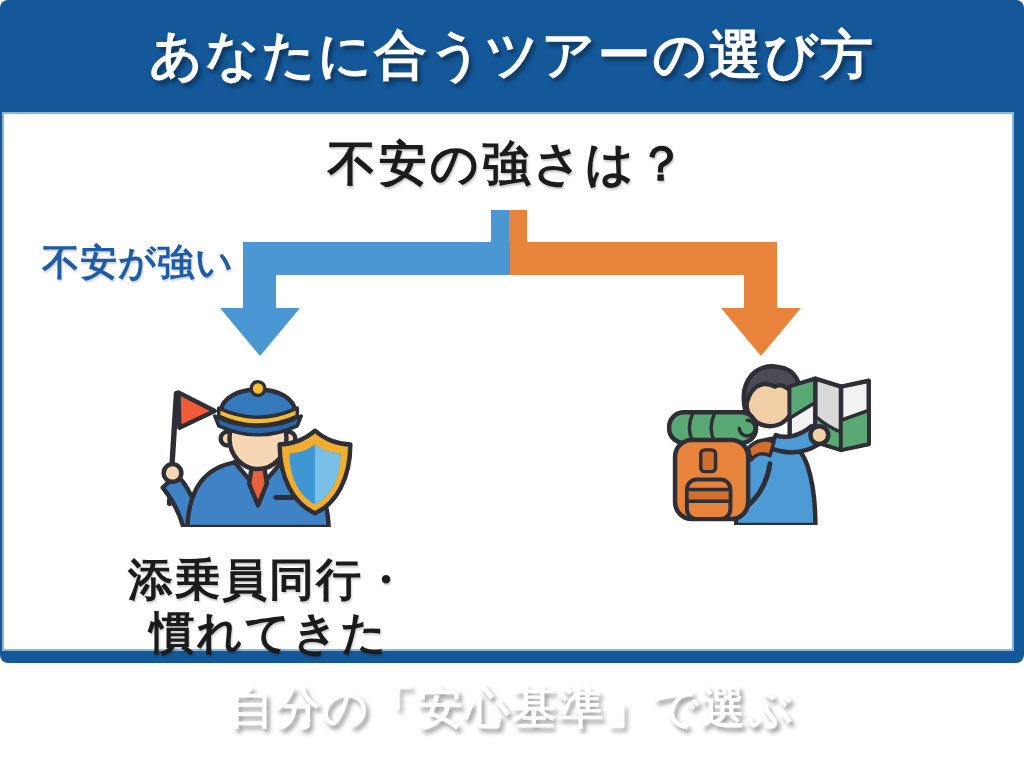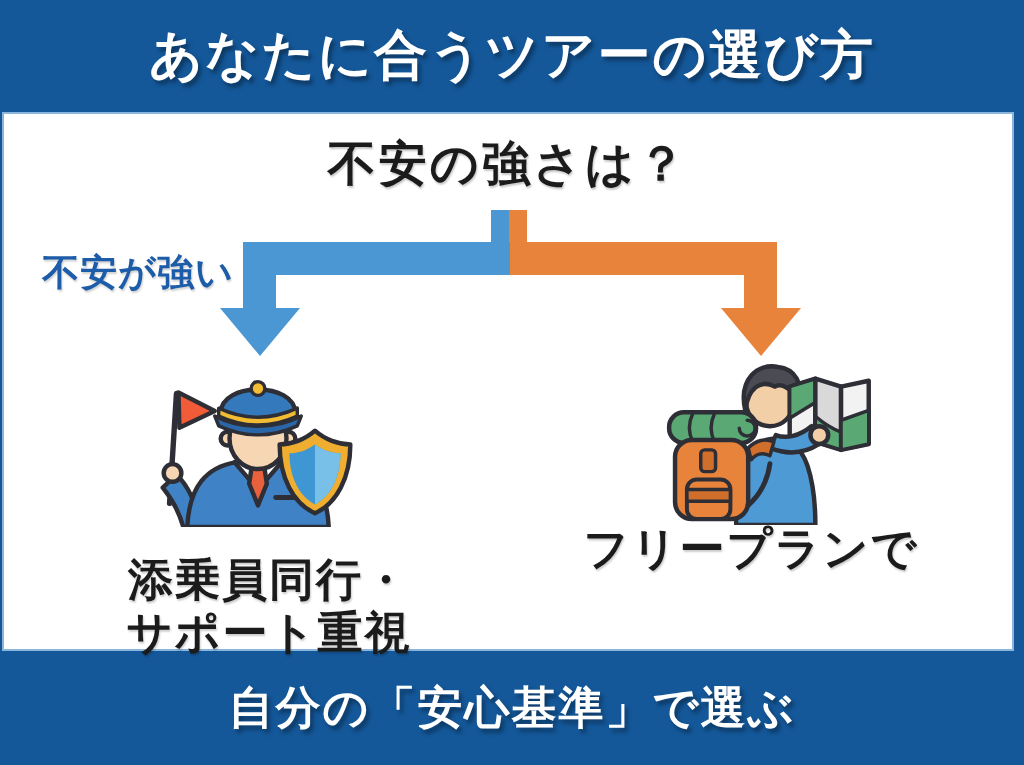--- a/index.html
+++ b/index.html
@@ -9,21 +9,21 @@
     --arrow-blue:#4a97d3;
     --arrow-orange:#e8833b;
     --label-blue:#1d5ca8;
     --label-orange:#e8893b;
     --text-black:#1b1b1b;
     --title-white:#ffffff;
   }
   *{margin:0;padding:0;box-sizing:border-box;}
   html,body{width:1024px;height:765px;overflow:hidden;}
   body{font-family:"Liberation Sans","DejaVu Sans",sans-serif;}
-  .frame{position:relative;width:1024px;height:765px;background:var(--frame-blue);}
+  .frame{position:relative;width:1024px;height:663px;background:var(--frame-blue);border-radius:8px;}
   .banner{position:absolute;left:0;width:1024px;display:flex;align-items:center;justify-content:center;}
   .banner-top{top:0;height:112px;}
   .banner-bottom{top:651px;height:114px;}
   .banner-title{color:var(--title-white);font-weight:800;letter-spacing:2px;
     text-shadow:3px 4px 4px rgba(0,0,0,0.38);white-space:nowrap;}
   .banner-top .banner-title{font-size:53px;}
   .banner-bottom .banner-title{font-size:45px;}
   .panel{position:absolute;left:2px;top:112px;width:1012px;height:539px;
     background:var(--panel-bg);border:2px solid var(--panel-border);}
   .question{position:absolute;left:0;top:18px;width:100%;text-align:center;
@@ -39,21 +39,21 @@
   .shaft{position:absolute;top:128px;width:33px;height:67px;}
   .shaft-left{left:239px;background:var(--arrow-blue);}
   .shaft-right{left:740px;background:var(--arrow-orange);}
   .head{position:absolute;top:194px;width:0;height:0;
     border-left:40px solid transparent;border-right:40px solid transparent;}
   .head-left{left:216px;border-top:48px solid var(--arrow-blue);}
   .head-right{left:717px;border-top:48px solid var(--arrow-orange);}
   .branch-label{position:absolute;top:124px;width:240px;text-align:center;
     font-size:37px;font-weight:800;letter-spacing:1px;white-space:nowrap;
     text-shadow:1px 2px 2px rgba(0,0,0,0.18);}
-  .branch-label-left{left:14px;color:var(--label-blue);margin-top:10px;}
+  .branch-label-left{left:14px;color:var(--label-blue);}
   .branch-label-right{left:758px;color:var(--label-orange);}
   .icon-box{position:absolute;}
   .icon-left{left:144px;top:246px;width:220px;height:167px;}
   .icon-right{left:644px;top:243px;width:230px;height:168px;}
   .icon-box svg{width:100%;height:100%;display:block;}
   .caption{position:absolute;top:408px;width:450px;text-align:center;
     font-size:45px;font-weight:800;line-height:53px;letter-spacing:2px;
     color:var(--text-black);text-shadow:1px 2px 2px rgba(0,0,0,0.2);white-space:nowrap;}
   .caption-left{left:40px;margin-top:31px;}
   .caption-right{left:522px;}
@@ -130,24 +130,23 @@
           <rect x="38" y="124" width="44" height="40" rx="10" fill="#e8833b" stroke-width="4"></rect>
           <rect x="38" y="134" width="44" height="12" fill="#d06f2c" stroke-width="3.5"></rect>
           <path d="M100,92 C108,84 118,82 126,86 L122,100 C114,96 108,98 103,104 Z" fill="#d06f2c" stroke-width="3.5"></path>
           <path d="M100,150 C112,140 120,124 122,108" fill="none" stroke-width="5"></path>
         </g>
       </svg>
     </div>
 
     <div class="caption caption-left">
       <div>添乗員同行・</div>
-      <div>サポート重視</div>
+      <div>慣れてきた</div>
     </div>
     <div class="caption caption-right">
-      <div>フリープランで</div>
     </div>
 
   </div>
 
   <div class="banner banner-bottom">
     <div class="banner-title">自分の「安心基準」で選ぶ</div>
   </div>
 
 </div>
 

